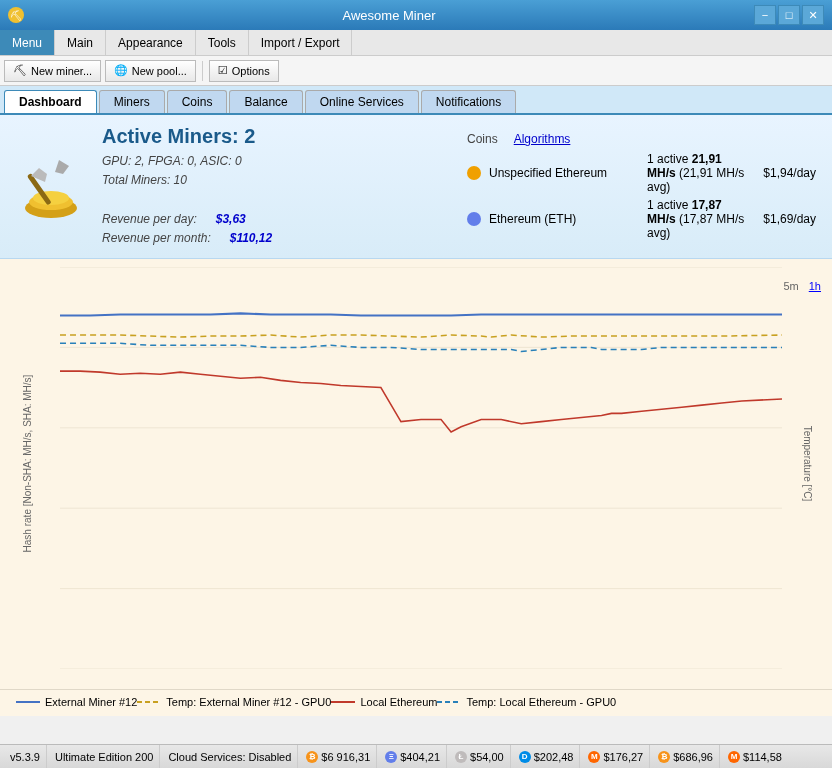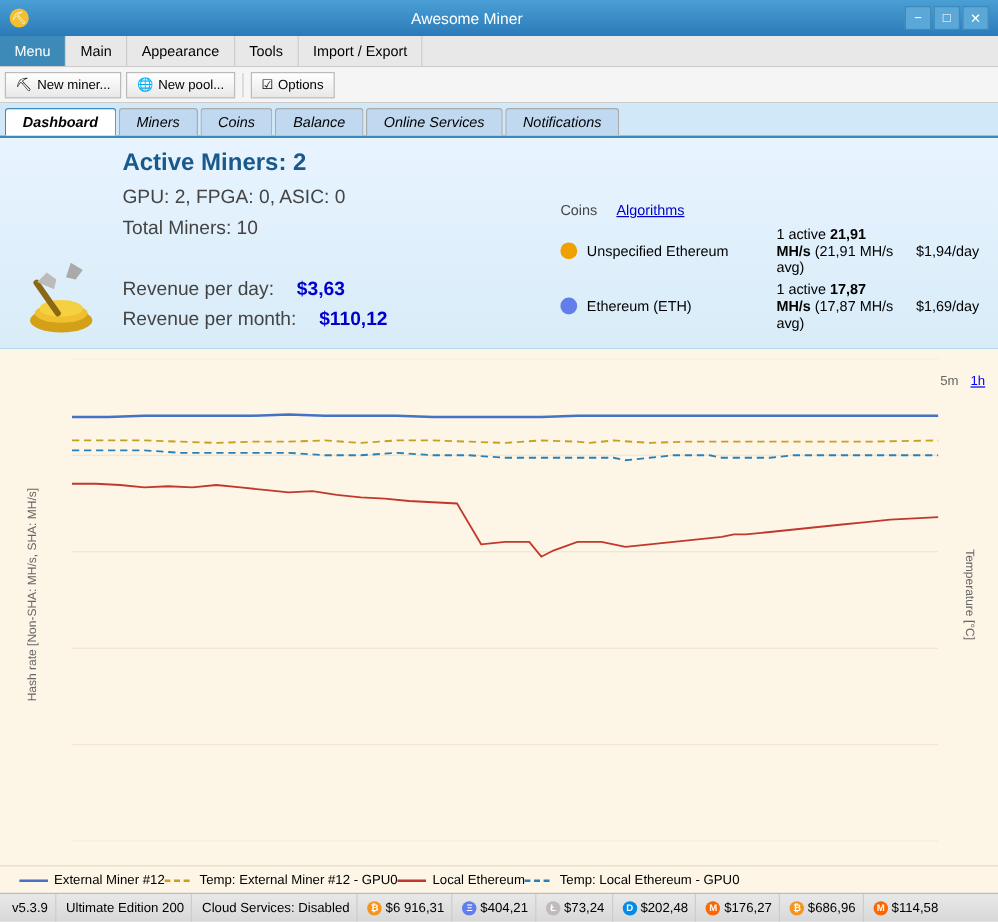--- a/index.html
+++ b/index.html
@@ -63,45 +63,44 @@
     }
     .toolbar-sep { width: 1px; height: 20px; background: #ccc; margin: 0 2px; }
 
     
     .tabs {
       background: #d0e8f8;
       border-bottom: 2px solid #3d8ab8;
       display: flex;
       padding: 4px 4px 0;
       gap: 2px;
-      font-style: italic;
     }
     .tab {
       padding: 4px 14px;
       cursor: pointer;
       border: 1px solid #aaa;
       border-bottom: none;
       background: #c0d8f0;
       font-size: 12px;
       border-radius: 3px 3px 0 0;
     }
     .tab.active { background: #fff; border-color: #3d8ab8; font-weight: bold; }
 
     
     .summary-panel {
       background: linear-gradient(to bottom, #e8f4ff, #d8ecf8);
       border-bottom: 1px solid #b8d8f0;
       padding: 10px 16px;
       display: flex;
-      align-items: flex-end;
+      align-items: center;
       gap: 16px;
     }
     .summary-info { flex: 1; }
     .active-miners-title { font-size: 20px; font-weight: bold; color: #1a5a8a; margin-bottom: 4px; }
-    .summary-details { color: #444; font-size: 16px; line-height: 1.6; }
+    .summary-details { color: #444; font-size: 12px; line-height: 1.6; font-style: italic; }
     .revenue-row { display: flex; gap: 19px; }
     .revenue-label { color: #444; }
     .revenue-value { color: #0000cc; font-weight: bold; }
     .coins-section { flex: 1; padding-top: 4px; }
     .coins-header { display: flex; gap: 16px; margin-bottom: 6px; font-size: 12px; }
     .coins-label { color: #444; }
     .coins-link { color: #0000cc; text-decoration: underline; cursor: pointer; }
     .coin-row { display: flex; align-items: center; gap: 8px; margin-bottom: 4px; font-size: 12px; }
     .coin-icon { width: 14px; height: 14px; border-radius: 50%; flex-shrink: 0; }
     .coin-name { min-width: 150px; }
@@ -371,21 +370,21 @@
   <div class="status-item">
     <span class="status-icon btc-icon">₿</span>
     <span>$6 916,31</span>
   </div>
   <div class="status-item">
     <span class="status-icon eth-icon">Ξ</span>
     <span>$404,21</span>
   </div>
   <div class="status-item">
     <span class="status-icon ltc-icon">Ł</span>
-    <span>$73,24</span>
+    <span>$54,00</span>
   </div>
   <div class="status-item">
     <span class="status-icon dash-icon">D</span>
     <span>$202,48</span>
   </div>
   <div class="status-item">
     <span class="status-icon xmr-icon">M</span>
     <span>$176,27</span>
   </div>
   <div class="status-item">

